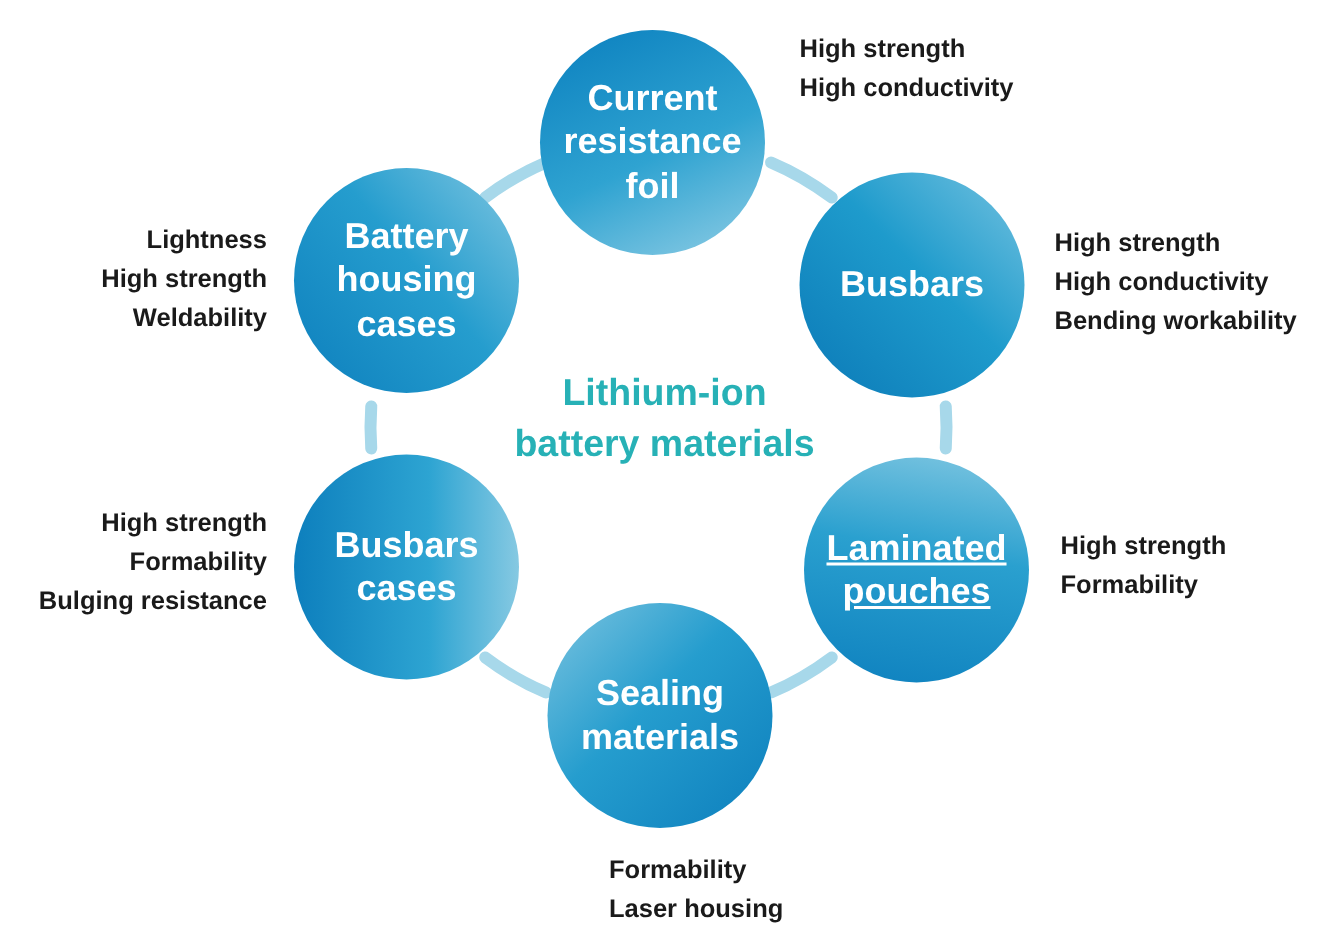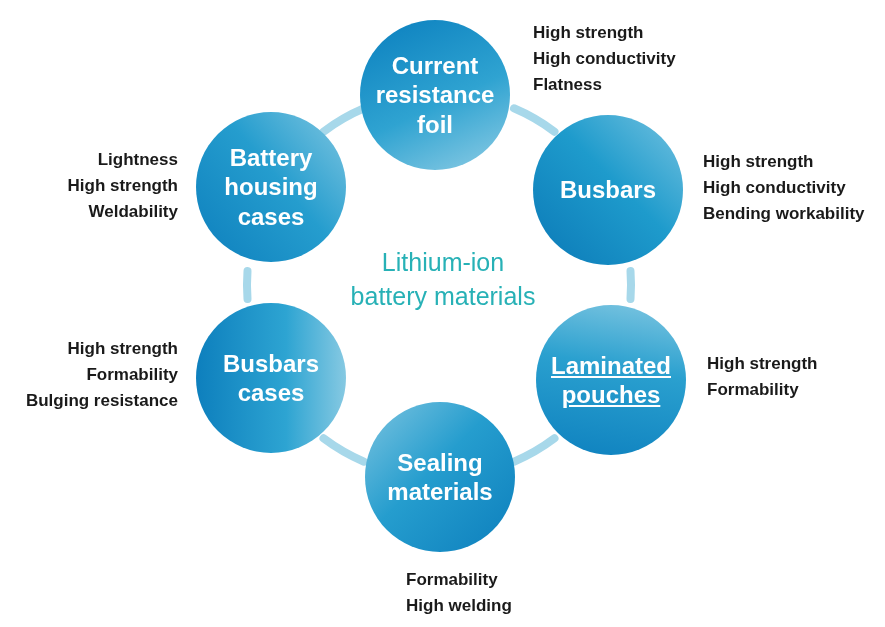--- a/index.html
+++ b/index.html
@@ -47,21 +47,21 @@
   .n4 { left: 365px; top: 402px; background: linear-gradient(315deg, #0d7fbd 0%, #259dce 55%, #7cc4e0 100%); }
   .n5 { left: 196px; top: 303px; background: linear-gradient(90deg,  #0d7fbd 0%, #2da4d2 60%, #86c9e2 100%); }
   .n6 { left: 196px; top: 112px; background: linear-gradient(50deg,  #0d7fbd 0%, #259dce 55%, #7fc6e1 100%); }
   .title {
     position: absolute;
     left: 283px;
     top: 245px;
     width: 320px;
     text-align: center;
     color: #27b1b6;
-    font-weight: normal;
+    font-weight: bold;
     font-size: 25px;
     line-height: 34px;
   }
   .props {
     position: absolute;
     color: #1a1a1a;
     font-weight: bold;
     font-size: 17px;
     line-height: 26px;
     white-space: nowrap;
@@ -131,37 +131,36 @@
   </div>
 
   <div class="title">
     <div>Lithium-ion</div>
     <div>battery materials</div>
   </div>
 
   <div class="props p-current">
     <div>High strength</div>
     <div>High conductivity</div>
-    <div>Flatness</div>
   </div>
 
   <div class="props p-busbars">
     <div>High strength</div>
     <div>High conductivity</div>
     <div>Bending workability</div>
   </div>
 
   <div class="props p-laminated">
     <div>High strength</div>
     <div>Formability</div>
   </div>
 
   <div class="props p-sealing">
     <div>Formability</div>
-    <div>High welding</div>
+    <div>Laser housing</div>
   </div>
 
   <div class="props p-housing align-right">
     <div>High strength</div>
     <div>Formability</div>
     <div>Bulging resistance</div>
   </div>
 
   <div class="props p-battery align-right">
     <div>Lightness</div>

